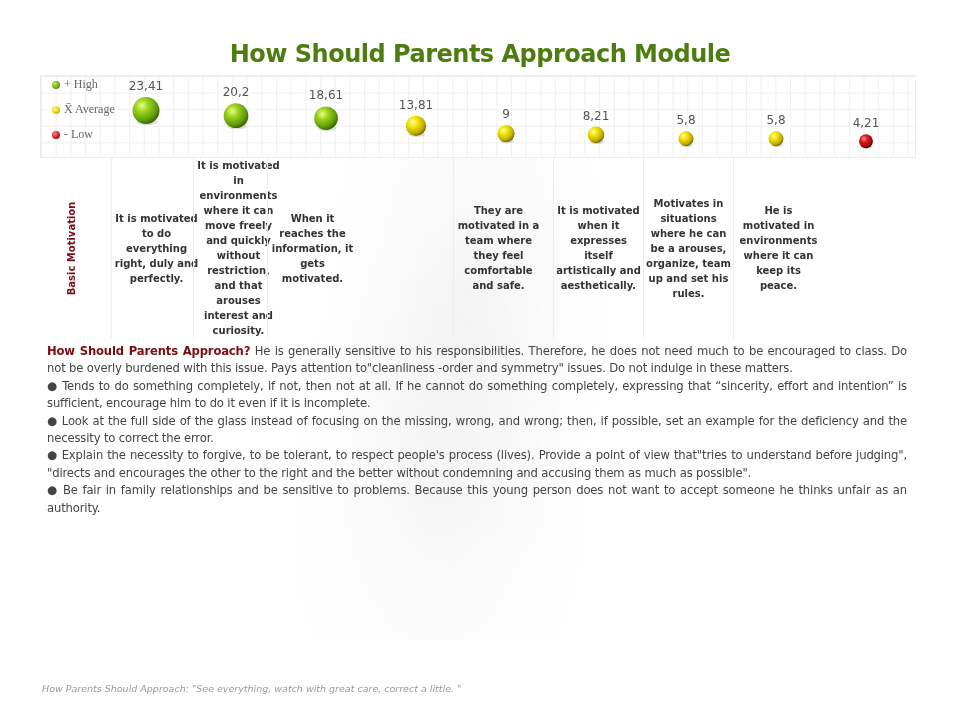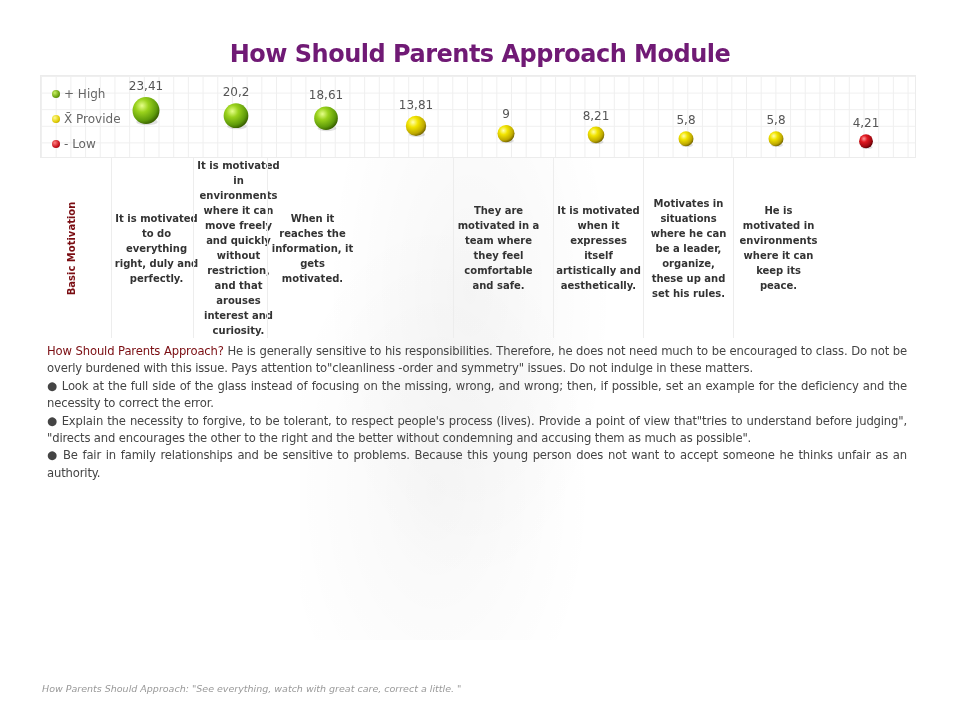--- a/index.html
+++ b/index.html
@@ -10,34 +10,34 @@
     position: absolute; left: 300px; top: 140px; width: 340px; height: 500px;
     background:
       radial-gradient(ellipse at 50% 30%, rgba(0,0,0,0.035) 0%, rgba(0,0,0,0) 60%),
       radial-gradient(ellipse at 40% 70%, rgba(0,0,0,0.03) 0%, rgba(0,0,0,0) 55%);
     pointer-events: none;
   }
 
   .title {
     position: absolute; left: 0; top: 40px; width: 960px; text-align: center;
     font-family: "DejaVu Sans", sans-serif; font-weight: bold; font-size: 24px;
-    color: #701a75; letter-spacing: -0.5px;
+    color: #4d7c0f; letter-spacing: -0.5px;
   }
 
   .chart-box {
     position: absolute; left: 40px; top: 75px; width: 876px; height: 83px;
     border: 1px solid #ececec; background: #fff;
     background-image:
       linear-gradient(to right, #efefef 1px, transparent 1px),
       linear-gradient(to bottom, #efefef 1px, transparent 1px);
     background-size: 14.7px 16.6px;
   }
   #chart-svg { position: absolute; left: 0; top: 0; width: 960px; height: 170px; overflow: visible; }
 
-  .legend { position: absolute; left: 52px; top: 81px; }
+  .legend { position: absolute; left: 52px; top: 72px; font-family: Liberation Serif, serif; }
   .legend-item { display: flex; align-items: center; height: 25px; font-size: 12px; color: #666; }
   .legend-dot { width: 8px; height: 8px; border-radius: 50%; margin-right: 4px; }
 
   .columns { position: absolute; left: 40px; top: 158px; width: 876px; height: 180px; }
   .col-label {
     position: absolute; left: 0; top: 0; width: 63px; height: 180px;
     display: flex; align-items: center; justify-content: center;
   }
   .col-label span {
     display: block; transform: rotate(-90deg); white-space: nowrap;
@@ -51,21 +51,21 @@
     padding: 0 2px;
   }
   .col.last { border-right: 1px solid #ededed; }
 
   .body-text {
     position: absolute; left: 47px; top: 343px; width: 860px;
     font-size: 11.6px; line-height: 17.4px; color: #444; text-align: justify;
     letter-spacing: -0.15px;
   }
   .body-text p { margin: 0; }
-  .lead { font-weight: normal; color: #7a0d12; }
+  .lead { font-weight: bold; color: #7a0d12; }
 
   .footer {
     position: absolute; left: 42px; top: 683px; font-size: 9.5px; font-style: italic; color: #999;
   }
 </style>
 </head>
 <body>
 
 <div class="watermark"></div>
 
@@ -73,21 +73,21 @@
 
 <div class="chart-box"></div>
 
 <div class="legend">
   <div class="legend-item">
     <span class="legend-dot" style="background: radial-gradient(circle at 35% 35%, #c8f060, #6aa010 60%, #3e6a00);"></span>
     <span>+ High</span>
   </div>
   <div class="legend-item">
     <span class="legend-dot" style="background: radial-gradient(circle at 35% 35%, #fffa90, #e0cc00 60%, #8a7a00);"></span>
-    <span>X̄ Provide</span>
+    <span>X̄ Average</span>
   </div>
   <div class="legend-item">
     <span class="legend-dot" style="background: radial-gradient(circle at 35% 35%, #ff8080, #c8101a 60%, #6a0008);"></span>
     <span>- Low</span>
   </div>
 </div>
 
 <svg id="chart-svg" xmlns="http://www.w3.org/2000/svg">
   <defs>
     <radialGradient id="g-high" cx="35%" cy="32%" r="70%">
@@ -142,24 +142,25 @@
 
 <div class="columns">
   <div class="col-label">
     <span>Basic Motivation</span>
   </div>
   <div class="col" style="left:71px">It is motivated to do everything right, duly and perfectly.</div>
   <div class="col" style="left:153px">It is motivated in environments where it can move freely and quickly without restriction, and that arouses interest and curiosity.</div>
   <div class="col" style="left:227px">When it reaches the information, it gets motivated.</div>
   <div class="col" style="left:413px">They are motivated in a team where they feel comfortable and safe.</div>
   <div class="col" style="left:513px">It is motivated when it expresses itself artistically and aesthetically.</div>
-  <div class="col" style="left:603px">Motivates in situations where he can be a leader, organize, these up and set his rules.</div>
+  <div class="col" style="left:603px">Motivates in situations where he can be a arouses, organize, team up and set his rules.</div>
   <div class="col" style="left:693px">He is motivated in environments where it can keep its peace.</div>
 </div>
 
 <div class="body-text">
   <p><span class="lead">How Should Parents Approach?</span><span> He is generally sensitive to his responsibilities. Therefore, he does not need much to be encouraged to class. Do not be overly burdened with this issue. Pays attention to"cleanliness -order and symmetry" issues. Do not indulge in these matters.</span></p>
+  <p>● Tends to do something completely, if not, then not at all. If he cannot do something completely, expressing that “sincerity, effort and intention” is sufficient, encourage him to do it even if it is incomplete.</p>
   <p>● Look at the full side of the glass instead of focusing on the missing, wrong, and wrong; then, if possible, set an example for the deficiency and the necessity to correct the error.</p>
   <p>● Explain the necessity to forgive, to be tolerant, to respect people's process (lives). Provide a point of view that"tries to understand before judging", "directs and encourages the other to the right and the better without condemning and accusing them as much as possible".</p>
   <p>● Be fair in family relationships and be sensitive to problems. Because this young person does not want to accept someone he thinks unfair as an authority.</p>
 </div>
 
 <div class="footer">How Parents Should Approach: "See everything, watch with great care, correct a little. "</div>
 
 </body></html>

